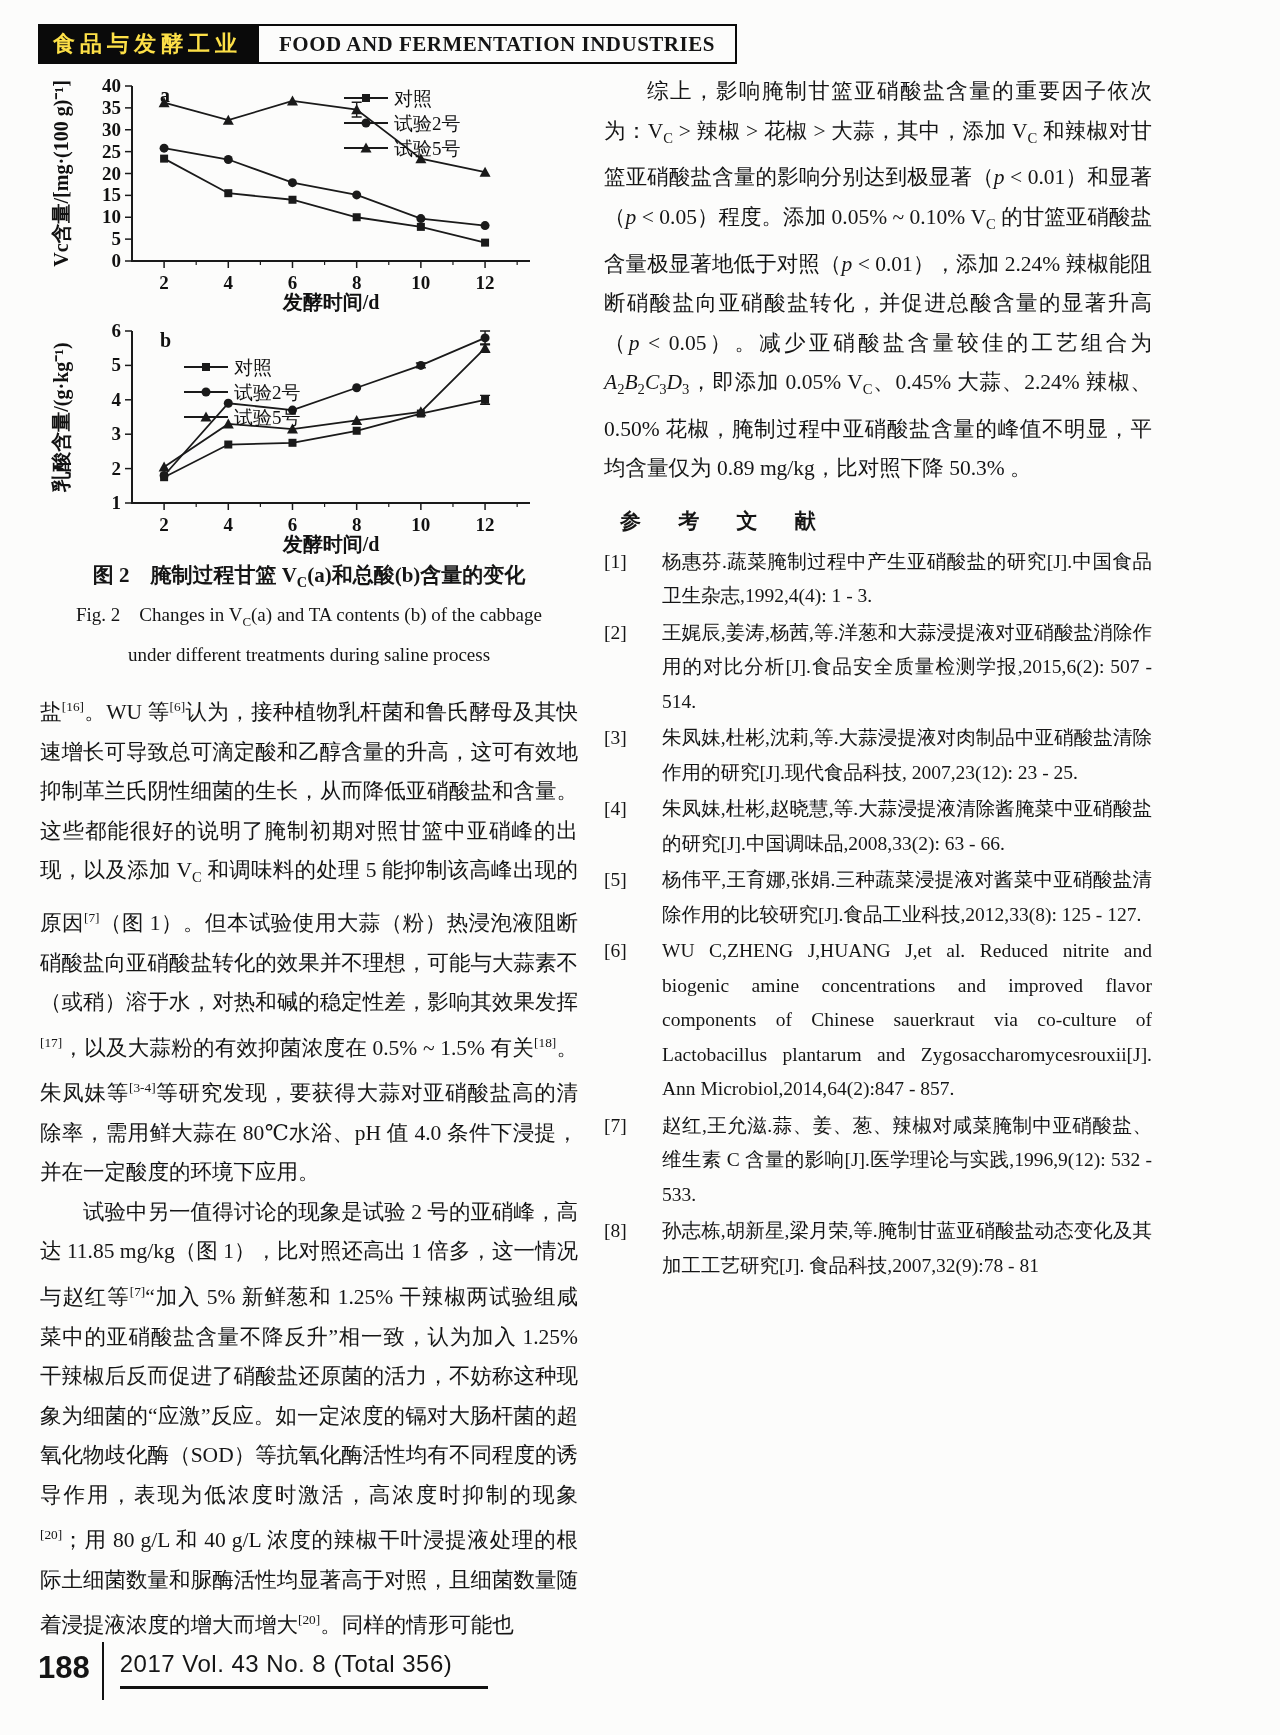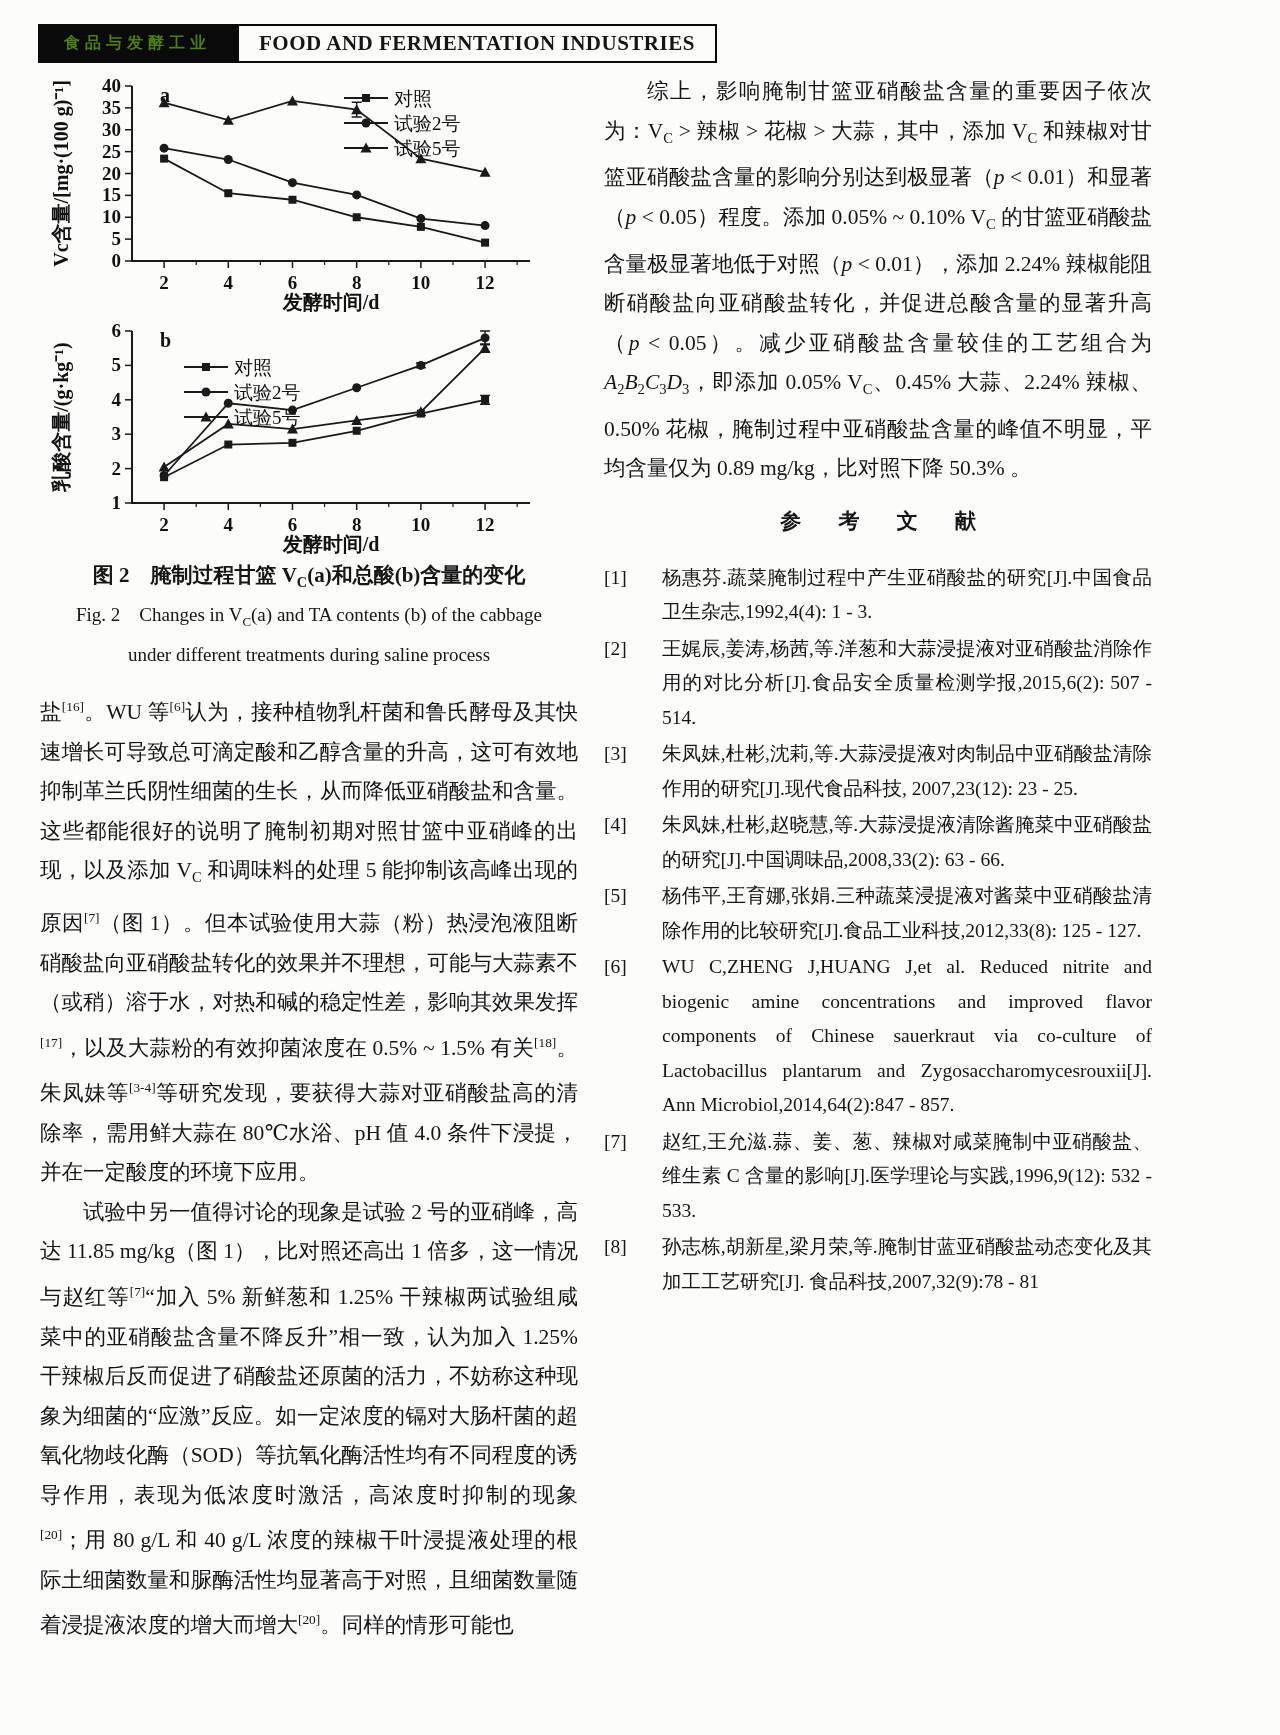--- a/index.html
+++ b/index.html
@@ -1,22 +1,22 @@
 <!DOCTYPE html>
 <html><head>
 <meta charset="utf-8">
 <style>
   html,body{margin:0;padding:0;}
   body{font-family:"Liberation Serif","DejaVu Serif",serif;color:#151515;background:#e8e8e8;}
   .page{position:relative;width:1280px;height:1735px;background:#fcfcfb;overflow:hidden;}
 
   
   .header{position:absolute;top:24px;left:38px;display:flex;align-items:stretch;}
-  .header-cn{background:#0a0a0a;color:#4d7c0f;font-size:16px;font-weight:bold;letter-spacing:5px;
-             padding:5px 26px;display:flex;align-items:center;}
+  .header-cn{background:#0a0a0a;color:#fde047;font-size:22px;font-weight:bold;letter-spacing:5px;
+             padding:5px 15px;display:flex;align-items:center;}
   .header-en{border:2px solid #0a0a0a;font-size:21px;font-weight:bold;letter-spacing:0.5px;
              padding:5px 20px;display:flex;align-items:center;font-family:"Liberation Serif",serif;}
 
   
   .columns{position:absolute;top:72px;left:40px;width:1112px;display:flex;gap:26px;}
   .col-left{width:538px;}
   .col-right{width:548px;}
 
   
   .chart-block{width:500px;margin-left:6px;}
@@ -33,22 +33,22 @@
   .caption-en{font-size:19px;line-height:33px;}
 
   
   .para{font-size:21.5px;line-height:39.5px;text-align:justify;margin:0;}
   .para.indent{text-indent:2em;}
   .body-text{margin-top:16px;}
   sup{font-size:0.62em;}
   sub{font-size:0.68em;}
 
   
-  .refs-heading{text-align:center;font-size:21px;font-weight:700;letter-spacing:16px;
-                margin:18px 0 26px 16px;}
+  .refs-heading{font-size:21px;font-weight:700;letter-spacing:16px;
+                margin:18px 0 10px 16px;}
   .ref-row{display:flex;font-size:19.5px;line-height:34.5px;margin-bottom:2px;}
   .ref-num{width:46px;flex:none;}
   .ref-text{flex:1;padding-left:12px;text-align:justify;}
 
   
   .footer{position:absolute;left:38px;top:1642px;display:flex;align-items:flex-start;}
   .page-num{font-family:"Liberation Sans",sans-serif;font-weight:bold;font-size:31px;
             padding:8px 12px 0 0;}
   .footer-rule{width:2px;height:58px;background:#111;margin-right:16px;}
   .issue{font-family:"Liberation Sans",sans-serif;font-size:24px;letter-spacing:0.5px;
@@ -259,14 +259,19 @@
         </div>
         <div class="ref-row">
           <span class="ref-num">[8]</span>
           <div class="ref-text">孙志栋,胡新星,梁月荣,等.腌制甘蓝亚硝酸盐动态变化及其加工工艺研究[J]. 食品科技,2007,32(9):78 - 81</div>
         </div>
       </div>
     </div>
 
   </div>
 
+  <div class="footer">
+    <div class="page-num">188</div>
+    <div class="footer-rule"></div>
+    <div class="issue">2017 Vol. 43 No. 8 (Total 356)</div>
+  </div>
 
 </div>
 
 </body></html>

